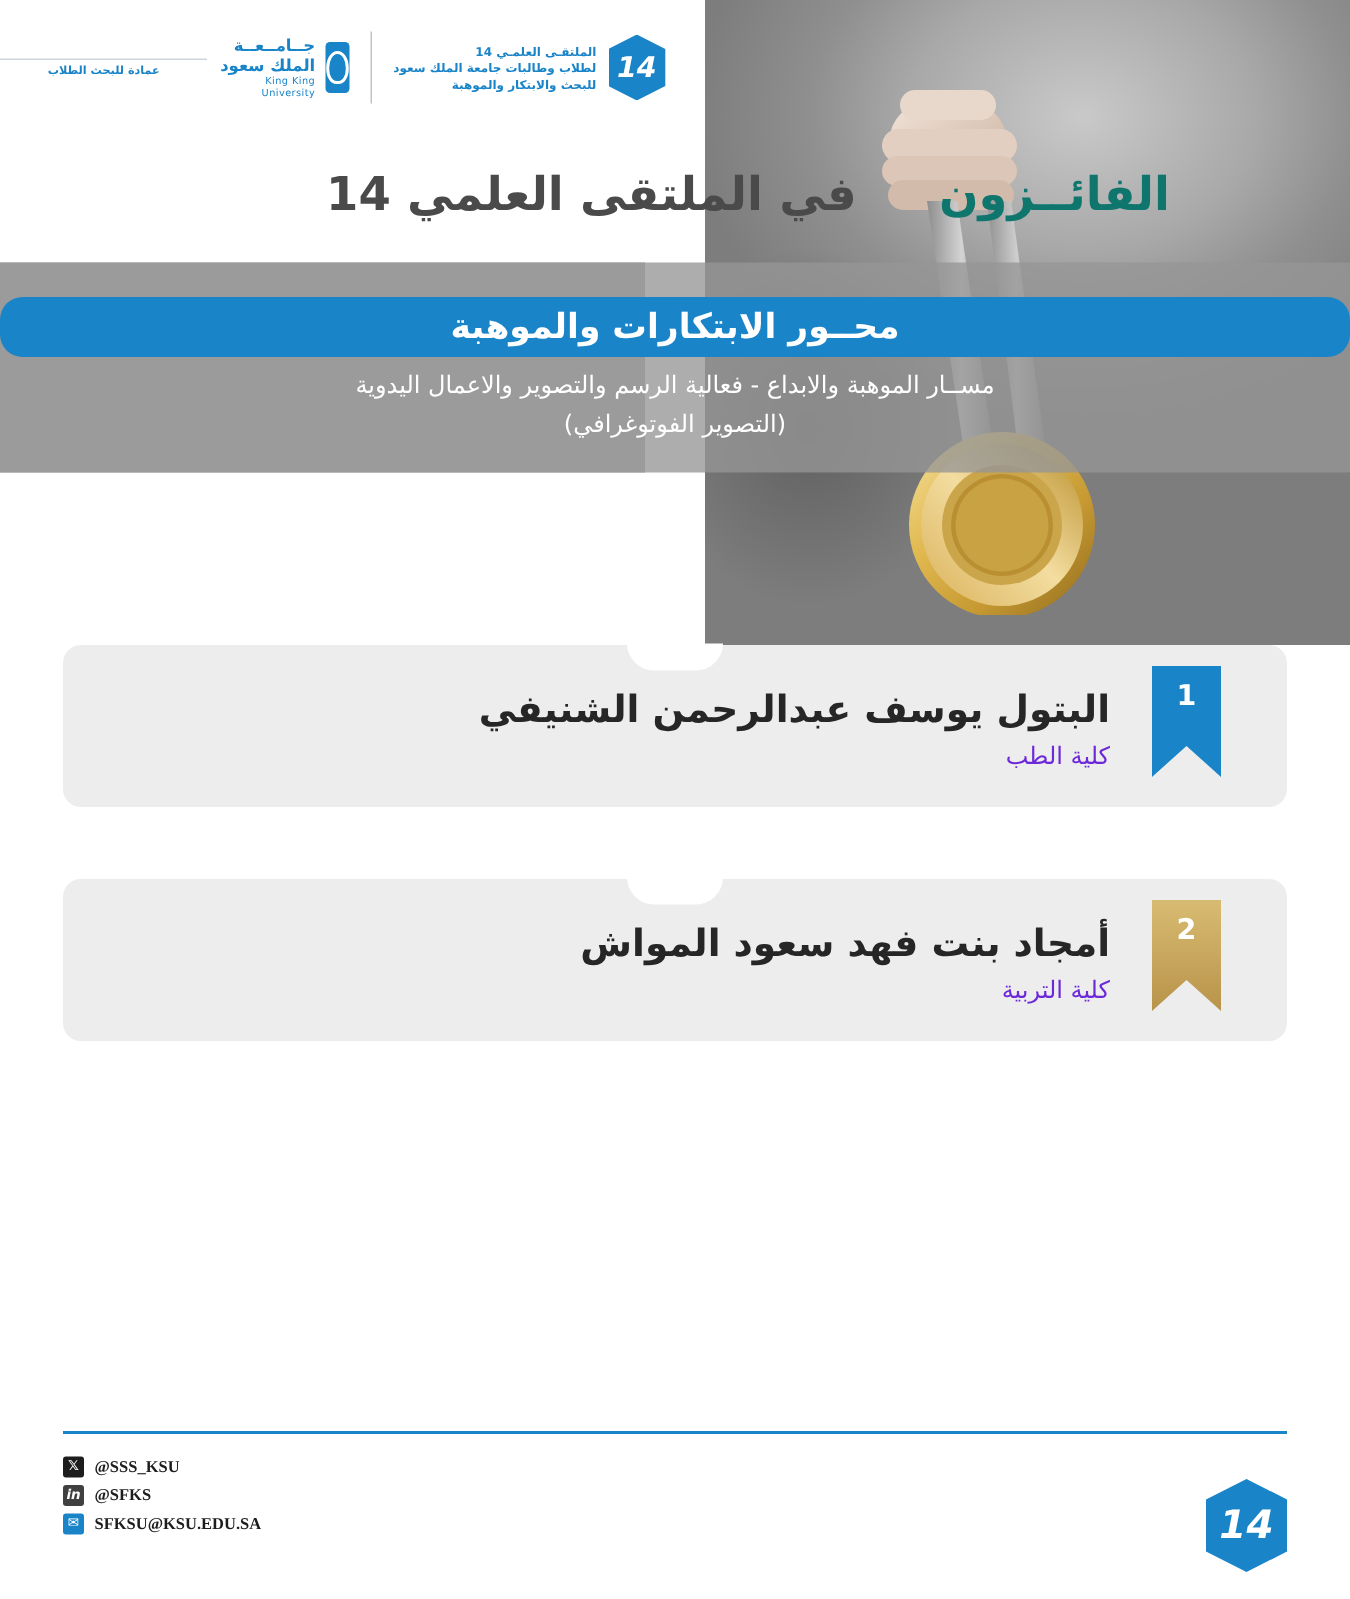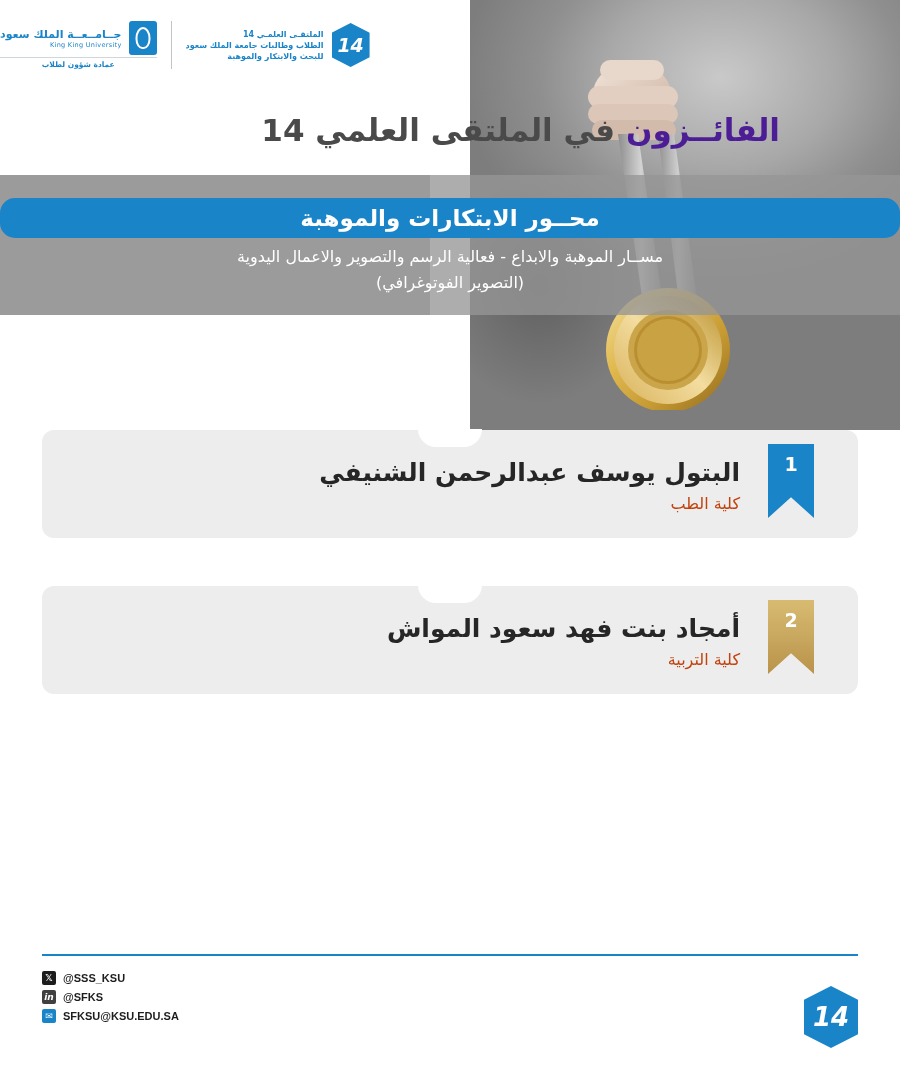--- a/index.html
+++ b/index.html
@@ -102,21 +102,21 @@
   .headline {
     position: absolute;
     top: 112px;
     right: 120px;
     font-size: 31px;
     font-weight: bold;
     color: #4a4a4a;
     white-space: nowrap;
     direction: rtl;
   }
-  .headline .accent { color: #4c1d95; }
+  .headline .accent { color: #0f766e; margin-left: 44px; }
 
   
   .logo-bar {
     position: absolute;
     left: 0; top: 0;
     height: 90px;
     display: flex;
     align-items: center;
     padding-right: 18px;
     direction: rtl;
@@ -145,21 +145,21 @@
     line-height: 11px;
     font-weight: bold;
   }
   .forum-logo .txt .l2 { color: #1a84c8; }
   .divider-v {
     width: 1px; height: 48px;
     background: #c3c3c3;
   }
   .ksu-logo {
     display: flex;
-    flex-direction: column;
+    flex-direction: row;
     align-items: center;
     gap: 2px;
   }
   .ksu-logo .row {
     display: flex; align-items: center; gap: 7px; direction: rtl;
   }
   .ksu-logo .mark {
     width: 28px; height: 34px;
     background: #1a84c8;
     border-radius: 3px;
@@ -213,21 +213,21 @@
   }
   .card .texts { text-align: right; width: 100%; padding-left: 24px; }
   .card .name {
     font-size: 25px;
     font-weight: bold;
     color: #262626;
     line-height: 34px;
   }
   .card .college {
     font-size: 16px;
-    color: #c2410c;
+    color: #6d28d9;
     margin-top: 4px;
   }
   
   .card::before {
     content: "";
     position: absolute;
     top: -1px; left: 50%;
     transform: translateX(-50%);
     width: 64px; height: 18px;
     background: #ffffff;
@@ -290,21 +290,21 @@
     font-size: 9px;
     display: flex; align-items: center; justify-content: center;
     font-weight: bold;
   }
   .social-row .ic.li { background: #404040; font-style: italic; }
   .social-row .ic.mail { background: #1a84c8; }
   .social-row .handle {
     font-size: 11px;
     color: #1d1d1d;
     font-weight: bold;
-    font-family: Liberation Sans, sans-serif;
+    font-family: Liberation Serif, serif;
   }
   .footer-logo {
     position: absolute;
     right: 42px; bottom: 18px;
     width: 54px; height: 62px;
     background: #1a84c8;
     clip-path: polygon(50% 0%, 100% 22%, 100% 78%, 50% 100%, 0% 78%, 0% 22%);
     color: #fff;
     display: flex; align-items: center; justify-content: center;
     font-size: 26px; font-weight: bold; font-style: italic;
@@ -377,36 +377,36 @@
   <div class="headline">
     <span class="accent">الفائــزون</span>
     <span>في الملتقى العلمي 14</span>
   </div>
 
   <div class="logo-bar">
     <div class="forum-logo">
       <div class="badge">14</div>
       <div class="txt">
         <div>الملتقـى العلمـي 14</div>
-        <div class="l2">الطلاب وطالبات جامعة الملك سعود</div>
+        <div class="l2">لطلاب وطالبات جامعة الملك سعود</div>
         <div class="l2">للبحث والابتكار والموهبة</div>
       </div>
     </div>
 
     <div class="divider-v"></div>
 
     <div class="ksu-logo">
       <div class="row">
         <div class="mark"></div>
         <div class="names">
           <div class="ar">جــامــعــة الملك سعود</div>
           <div class="en">King King University</div>
         </div>
       </div>
-      <div class="dept">عمادة شؤون لطلاب</div>
+      <div class="dept">عمادة للبحث الطلاب</div>
     </div>
   </div>
 </div>
 
 <div class="cards">
 
   <div class="card">
     <div class="ribbon rank1">1</div>
     <div class="texts">
       <div class="name">البتول يوسف عبدالرحمن الشنيفي</div>

